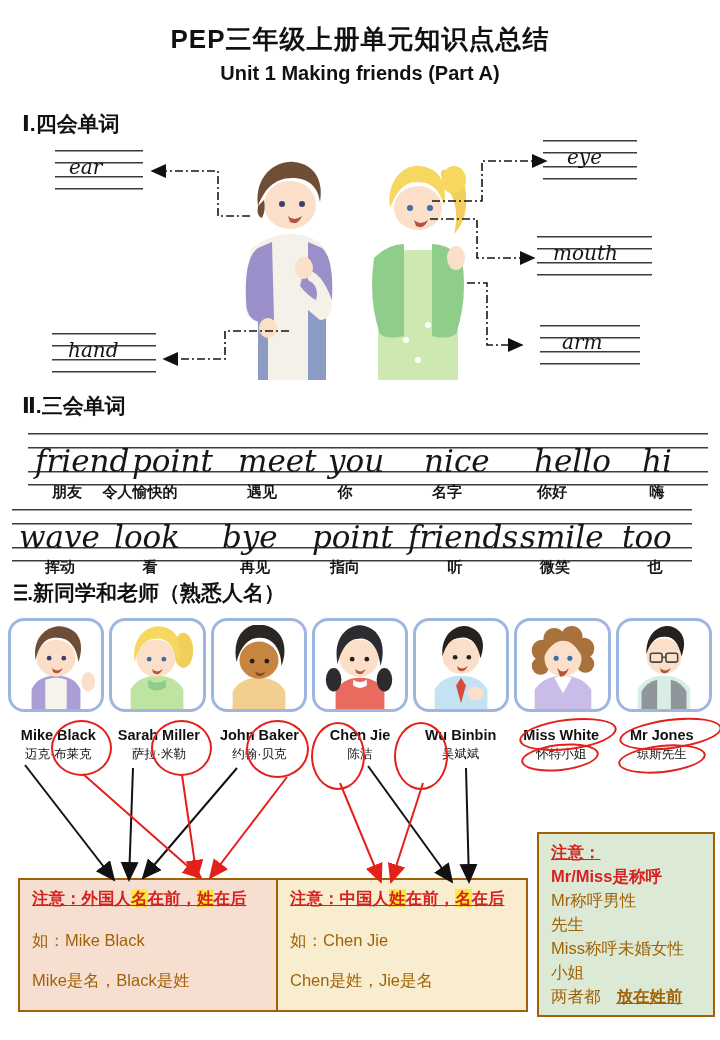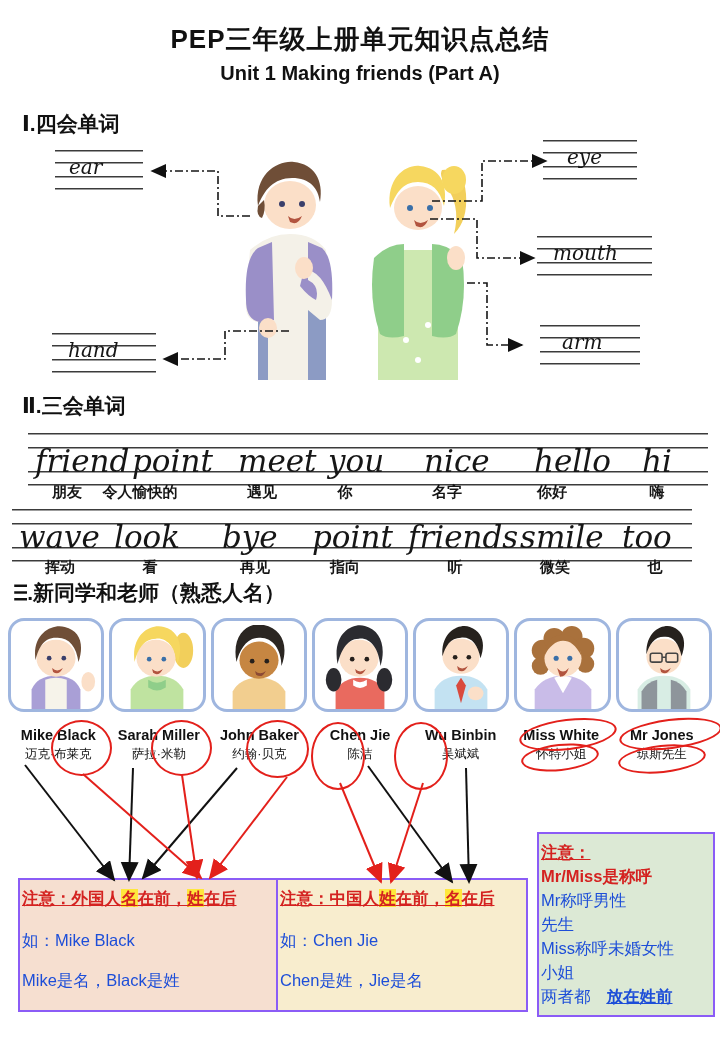--- a/index.html
+++ b/index.html
@@ -25,23 +25,23 @@
   .cards{left:8px;top:618px;width:704px;display:flex;gap:5px;}
   .card{flex:1;height:94px;background:#fff;border:3px solid #9FB6DF;border-radius:16px;
         box-sizing:border-box;overflow:hidden;display:flex;align-items:flex-end;justify-content:center;}
   .card svg{display:block;}
   .names{left:8px;top:727px;width:704px;display:flex;}
   .name-cell{flex:1;text-align:center;}
   .name-en{font-size:14.5px;font-weight:700;white-space:nowrap;}
   .name-zh{font-size:12.5px;font-weight:400;margin-top:3px;white-space:nowrap;}
   .redring{position:absolute;border:2.5px solid #E3201B;border-radius:50%;}
   
-  .notebox{position:absolute;box-sizing:border-box;border:2px solid #8b5cf6;padding:8px 2px;}
+  .notebox{position:absolute;box-sizing:border-box;border:2px solid #a16207;padding:8px 12px;}
   .nb-head{font-size:16.5px;font-weight:700;color:#D42220;text-decoration:underline;white-space:nowrap;}
-  .nb-line{font-size:16.5px;color:#1d4ed8;}
+  .nb-line{font-size:16.5px;color:#a16207;}
   .hl{background:#FFE83C;}
   .greenlines .nb-line{line-height:24px;}
   .bold-u{font-weight:700;text-decoration:underline;margin-left:16px;}
   .red-line{color:#D42220;font-weight:700;}
   .overlay{position:absolute;left:0;top:0;pointer-events:none;}
 </style>
 </head>
 <body>
 
 <div id="page">

